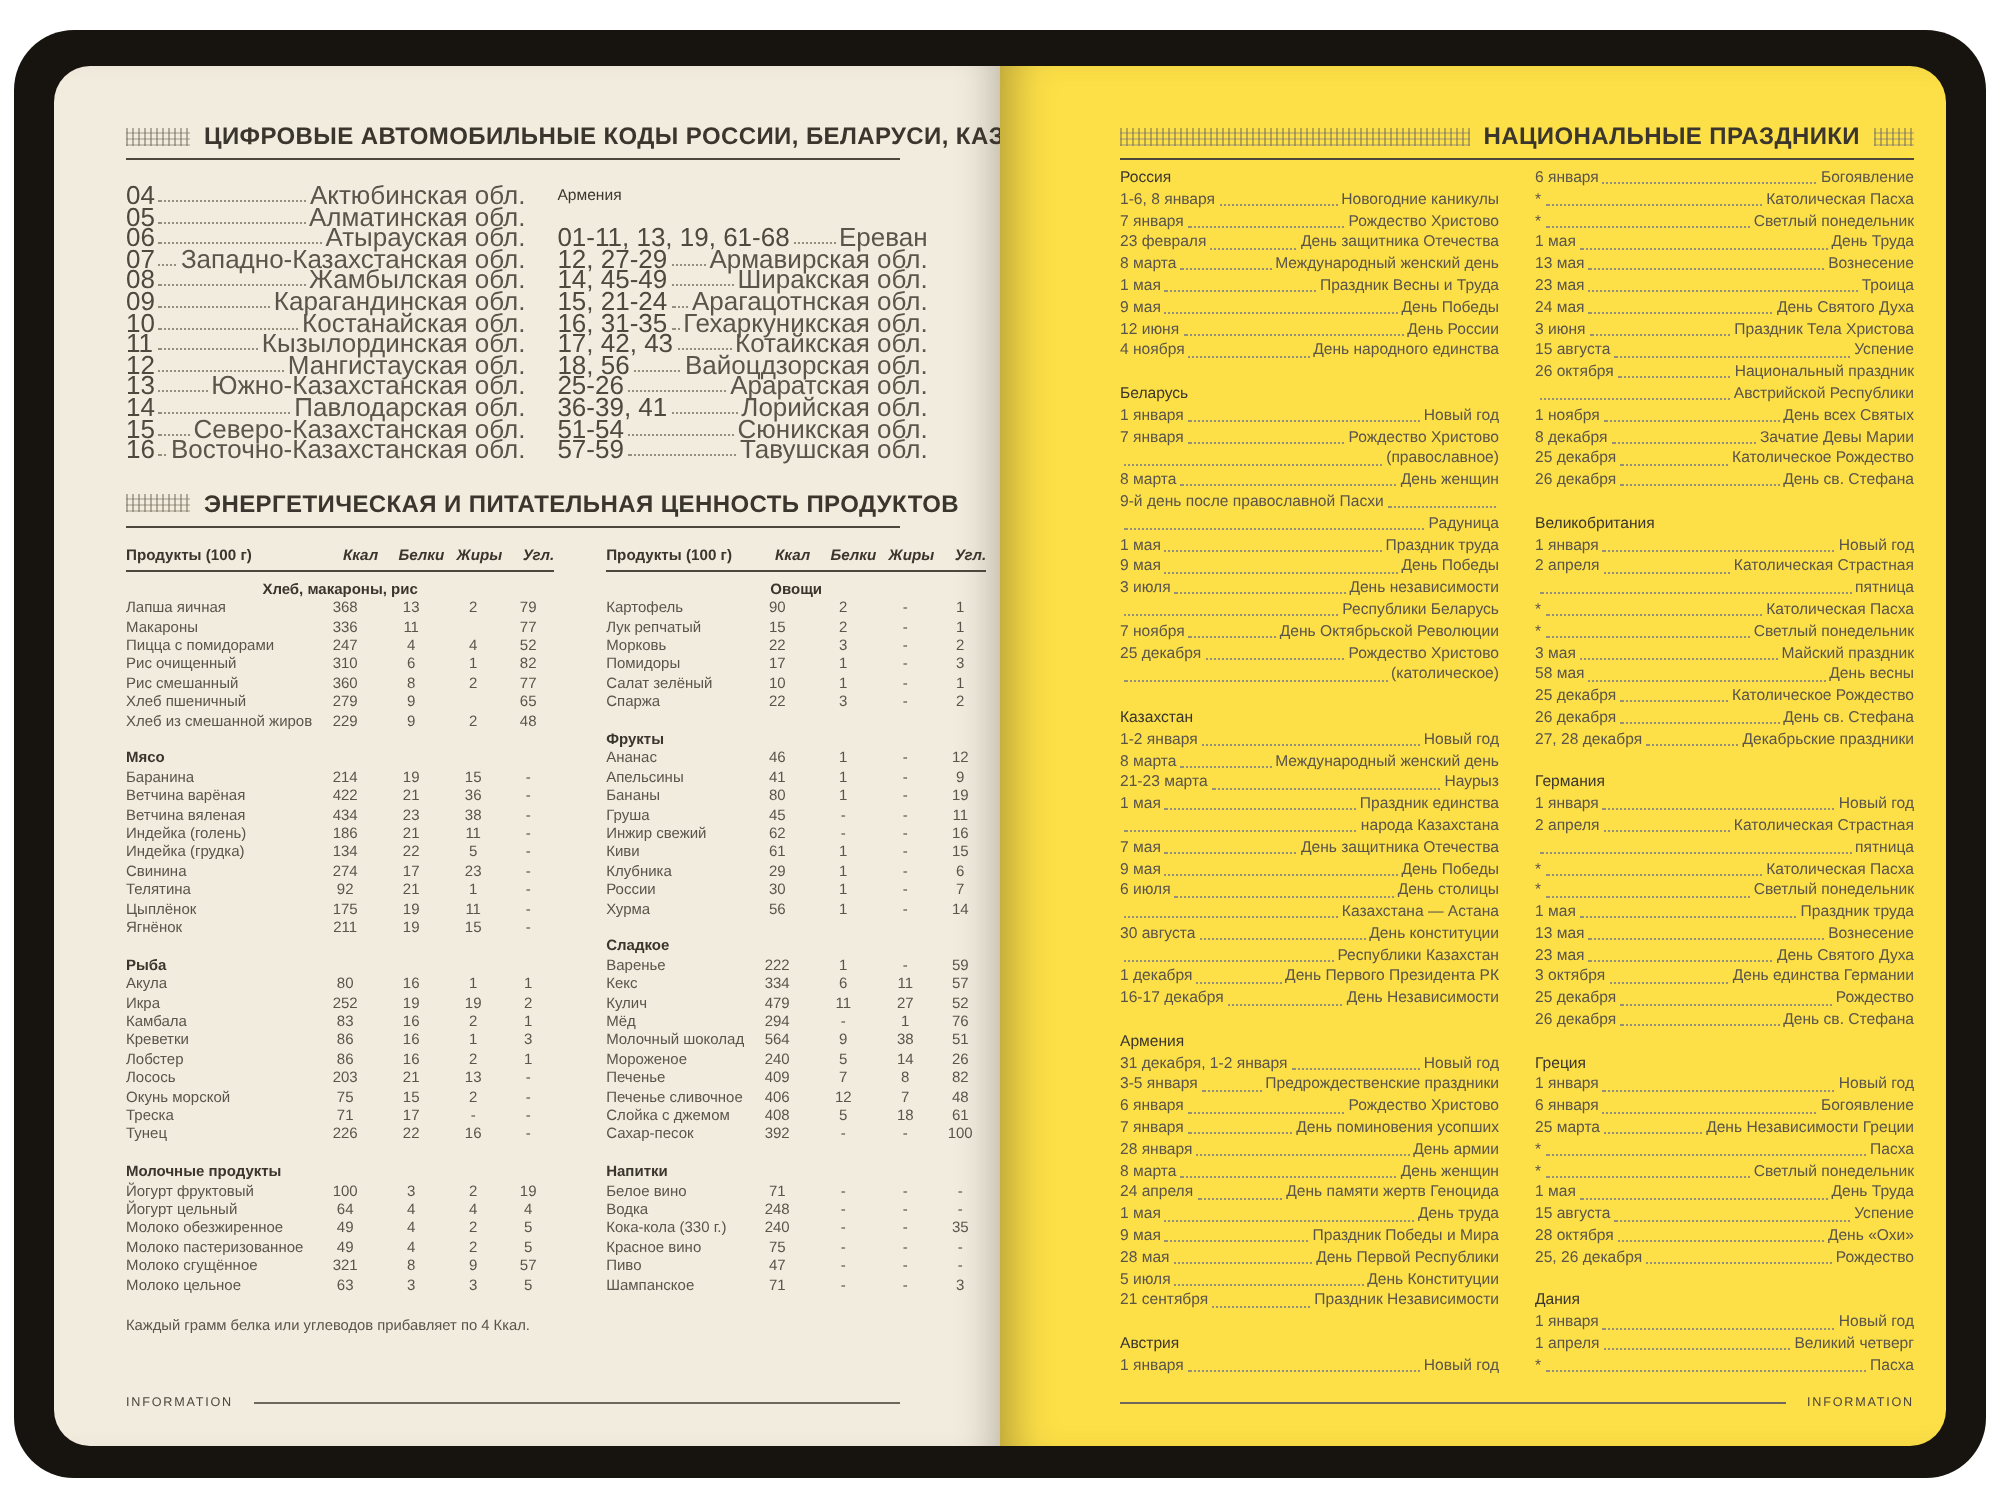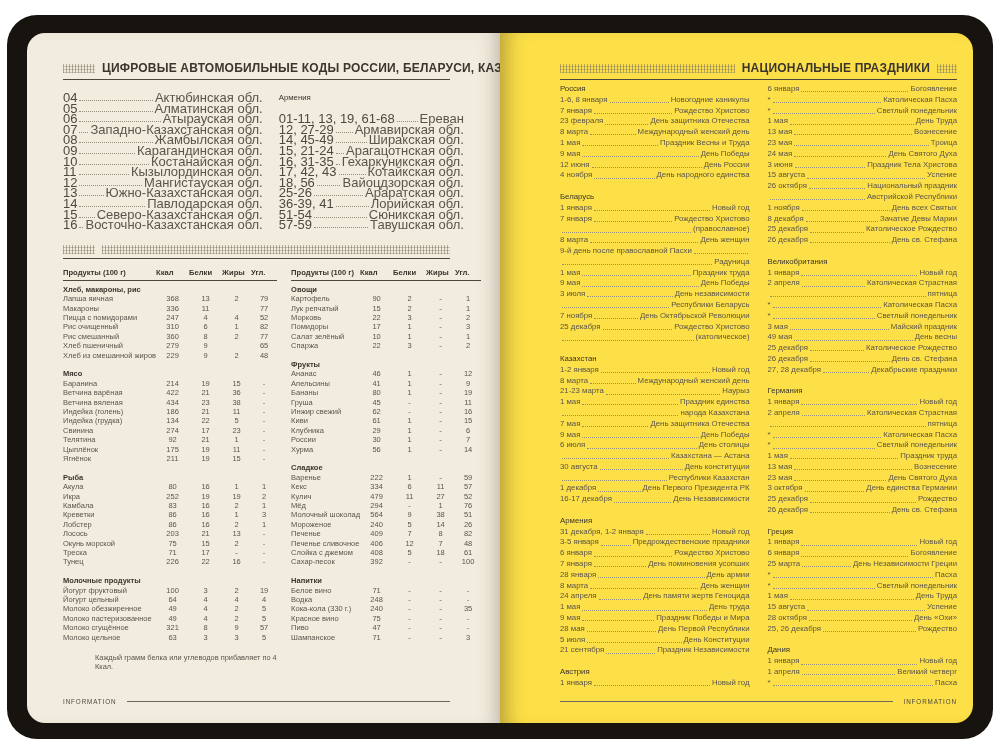--- a/index.html
+++ b/index.html
@@ -35,30 +35,30 @@
   .lrow .code{color:#4e483f;white-space:nowrap;}
   .lrow .reg,.hrow .hn{white-space:nowrap;}
   .hrow .hd{white-space:nowrap;}
 
   .codes{display:grid;grid-template-columns:1fr 1fr;column-gap:16px;margin-top:13px;}
   .chead,.hhead{font-weight:normal;color:#3a352d;}
   .chead{font-size:7.8px;line-height:10.6px;margin-bottom:10.6px;}
 
   
   .foodwrap{margin-top:14px;}
-  .food{display:grid;grid-template-columns:1fr 1fr;column-gap:14px;margin-top:9px;font-size:7.5px;color:#5a544b;}
+  .food{display:grid;grid-template-columns:1fr 1fr;column-gap:26px;margin-top:9px;font-size:7.5px;color:#5a544b;}
   .fhead,.frow{display:grid;grid-template-columns:1fr 33px 33px 29px 26px;}
   .fhead{font-weight:bold;color:#3a352d;border-bottom:1px solid #4c463d;padding-bottom:3px;margin-bottom:4px;font-size:7.6px;}
-  .fhead .fv{text-align:left;}
+  .fhead .fv{text-align:right;font-style:italic;}
   .frow{line-height:9.4px;}
   .frow .fv{text-align:center;}
   .fname{white-space:nowrap;}
   .fg{font-weight:bold;color:#3a352d;line-height:9.4px;margin-top:9.4px;}
-  .fg.first{margin-top:0;}
-  .fnote{margin-top:11px;font-size:7.4px;color:#5a544b;margin-left:32px;}
+  .fg.first{margin-top:0;text-align:center;}
+  .fnote{margin-top:11px;font-size:7.4px;color:#5a544b;}
 
   
   .hols{display:grid;grid-template-columns:1fr 1fr;column-gap:18px;margin-top:4px;}
   .hhead{font-size:7.8px;line-height:10.8px;margin-top:10.8px;}
   .hhead.first{margin-top:0;}
 
   
   .pfoot{position:absolute;bottom:0;left:0;right:0;display:flex;align-items:center;gap:10px;
          font-size:6.3px;letter-spacing:.9px;color:#4c463d;}
   .pfoot .line{flex:1;border-top:1px solid #6d675c;}
@@ -203,20 +203,21 @@
               <span class="code">57-59</span>
               <span class="dots"></span>
               <span class="reg">Тавушская обл.</span>
             </div>
           </div>
       </div>
 
       <div class="foodwrap">
         <div class="sechead">
           <span class="hatch sm"></span>
+          <span class="t">ЭНЕРГЕТИЧЕСКАЯ И ПИТАТЕЛЬНАЯ ЦЕННОСТЬ ПРОДУКТОВ</span>
           <span class="hatch grow"></span>
         </div>
         <div class="food">
           <div id="food-left">
               <div class="fhead">
                 <span class="fname">Продукты (100 г)</span>
                 <span class="fv">Ккал</span>
                 <span class="fv">Белки</span>
                 <span class="fv">Жиры</span>
                 <span class="fv">Угл.</span>
@@ -1038,21 +1039,21 @@
               <span class="hd">*</span>
               <span class="dots"></span>
               <span class="hn">Светлый понедельник</span>
             </div>
             <div class="hrow">
               <span class="hd">3 мая</span>
               <span class="dots"></span>
               <span class="hn">Майский праздник</span>
             </div>
             <div class="hrow">
-              <span class="hd">49 мая</span>
+              <span class="hd">58 мая</span>
               <span class="dots"></span>
               <span class="hn">День весны</span>
             </div>
             <div class="hrow">
               <span class="hd">25 декабря</span>
               <span class="dots"></span>
               <span class="hn">Католическое Рождество</span>
             </div>
             <div class="hrow">
               <span class="hd">26 декабря</span>

